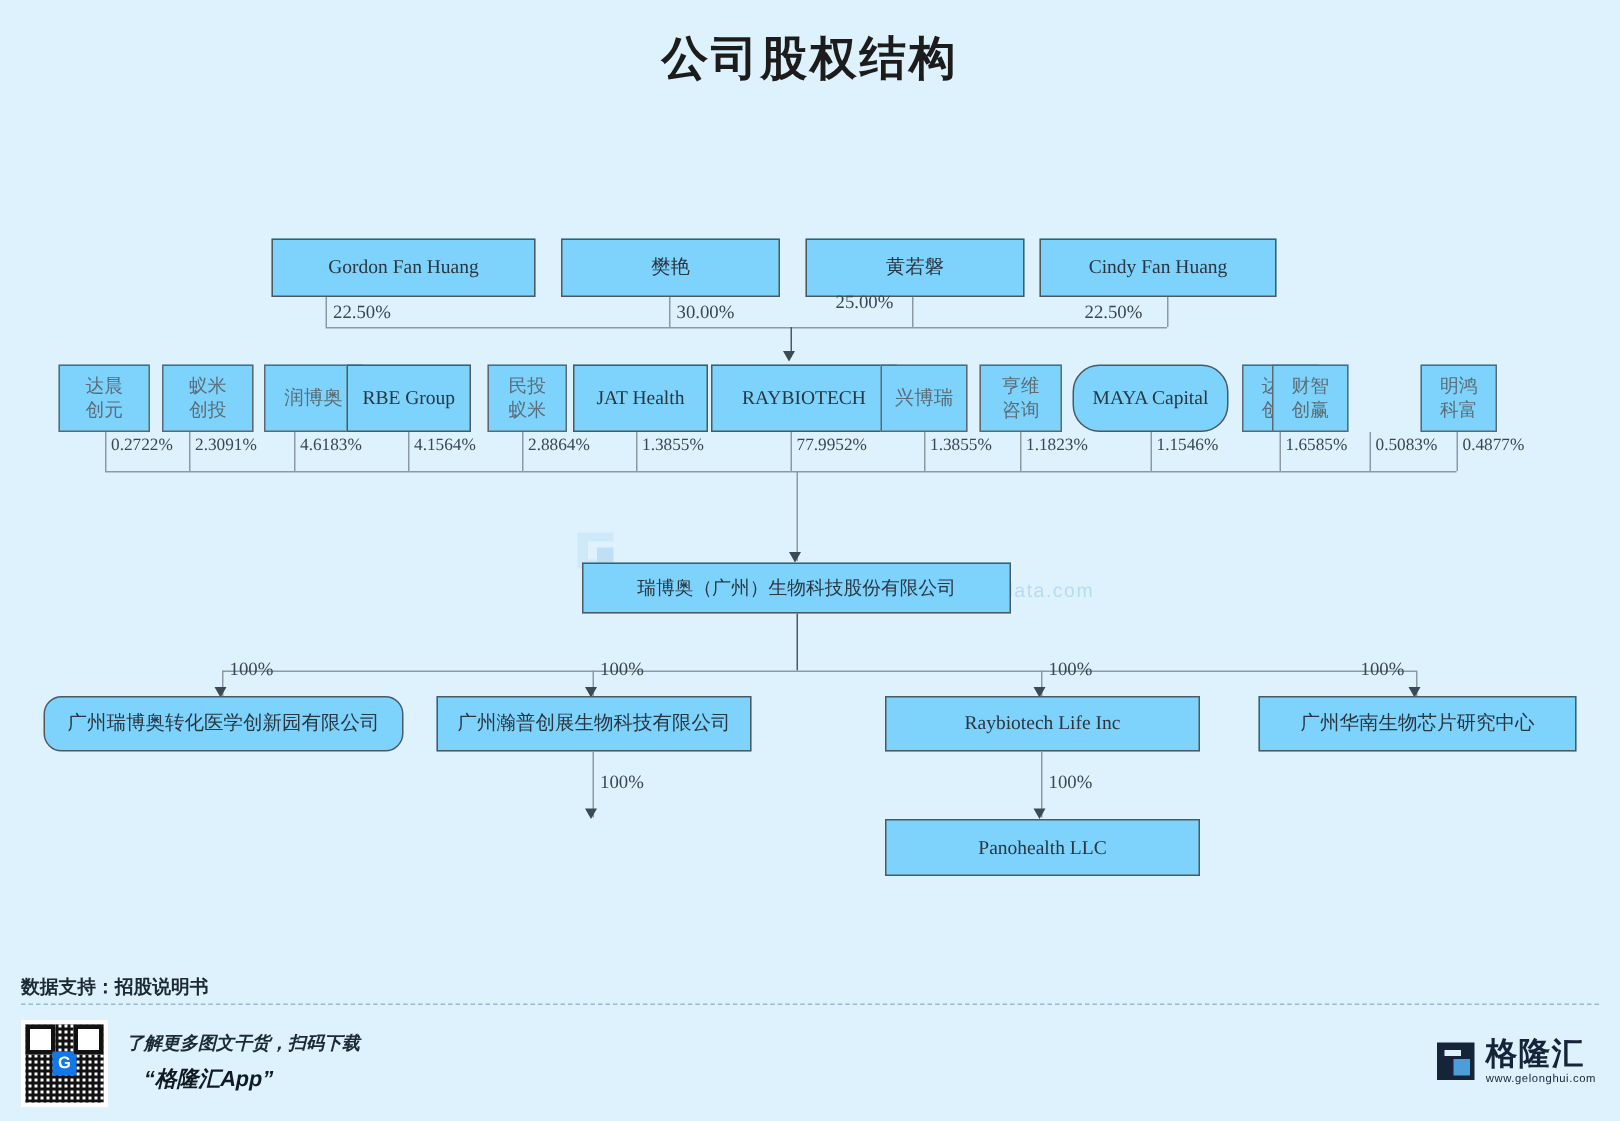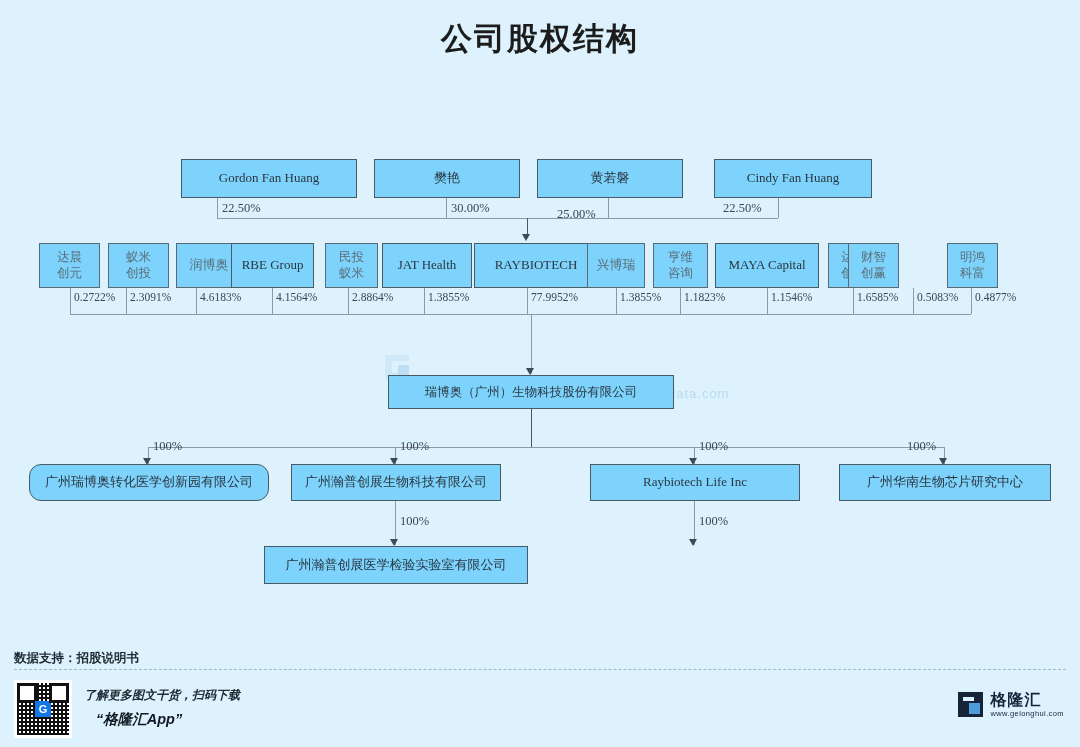--- a/index.html
+++ b/index.html
@@ -152,21 +152,21 @@
     content: ""; position: absolute; right: 3px; bottom: 3px;
     width: 11px; height: 11px; background: #4d9ddb;
   }
   #brand .bmark::before {
     content: ""; position: absolute; left: 5px; top: 5px;
     width: 11px; height: 4px; background: #ddf2fc;
   }
   #brand .btext { line-height: 1; }
   #brand .bname {
     font-family: "Liberation Sans", "DejaVu Sans", sans-serif;
-    font-size: 16px; font-weight: 700; color: #16243a; letter-spacing: 1px;
+    font-size: 21px; font-weight: 700; color: #16243a; letter-spacing: 1px;
   }
   #brand .burl {
     font-family: "Liberation Sans", "DejaVu Sans", sans-serif;
     font-size: 7.5px; color: #16243a; letter-spacing: .4px; margin-top: 2px;
   }
 </style>
 </head>
 <body>
 
 <div id="page">
@@ -182,34 +182,34 @@
 
   <div class="node dark" style="left:181px; top:159px; width:176px; height:39px;">
     <span>Gordon  Fan Huang</span>
   </div>
   <div class="node dark" style="left:374px; top:159px; width:146px; height:39px;">
     <span>樊艳</span>
   </div>
   <div class="node dark" style="left:537px; top:159px; width:146px; height:39px;">
     <span>黄若磐</span>
   </div>
-  <div class="node dark" style="left:714px; top:159px; width:158px; height:39px;">
+  <div class="node dark" style="left:693px; top:159px; width:158px; height:39px;">
     <span>Cindy Fan  Huang</span>
   </div>
 
   <div class="vline" style="left:217px; top:198px; height:20px;"></div>
   <div class="vline" style="left:446px; top:198px; height:20px;"></div>
   <div class="vline" style="left:608px; top:198px; height:20px;"></div>
   <div class="vline" style="left:778px; top:198px; height:20px;"></div>
 
   <div class="hline" style="left:217px; top:218px; width:561px;"></div>
 
   <div class="pct" style="left:222px; top:201px;">22.50%</div>
   <div class="pct" style="left:451px; top:201px;">30.00%</div>
-  <div class="pct" style="left:557px; top:207px;">25.00%</div>
+  <div class="pct" style="left:557px; top:194px;">25.00%</div>
   <div class="pct" style="left:723px; top:201px;">22.50%</div>
 
   <div class="vline strong" style="left:527px; top:218px; height:20px;"></div>
   <div class="arrow" style="left:522px; top:234px;"></div>
 
   <div class="node twoline" style="left:39px; top:243px; width:61px; height:45px;">
     <span class="ln">达晨</span>
     <span class="ln">创元</span>
   </div>
   <div class="node twoline" style="left:108px; top:243px; width:61px; height:45px;">
@@ -232,21 +232,21 @@
   <div class="node dark" style="left:474px; top:243px; width:124px; height:45px;">
     <span>RAYBIOTECH</span>
   </div>
   <div class="node" style="left:587px; top:243px; width:58px; height:45px;">
     <span>兴博瑞</span>
   </div>
   <div class="node twoline" style="left:653px; top:243px; width:55px; height:45px;font-family:Liberation Serif, serif;">
     <span class="ln">亨维</span>
     <span class="ln">咨询</span>
   </div>
-  <div class="node dark" style="left:715px; top:243px; width:104px; height:45px;">
+  <div class="node dark" style="left:715px; top:243px; width:104px; height:45px;border-radius:18px;">
     <span>MAYA Capital</span>
   </div>
   <div class="node twoline" style="left:828px; top:243px; width:51px; height:45px;">
     <span class="ln">达晨</span>
     <span class="ln">创通</span>
   </div>
   <div class="node twoline" style="left:848px; top:243px; width:51px; height:45px;">
     <span class="ln">财智</span>
     <span class="ln">创赢</span>
   </div>
@@ -323,22 +323,22 @@
   </div>
 
   <div class="vline" style="left:395px; top:501px; height:44px;"></div>
   <div class="arrow" style="left:390px; top:539px;"></div>
   <div class="pct" style="left:400px; top:514px;">100%</div>
 
   <div class="vline" style="left:694px; top:501px; height:44px;"></div>
   <div class="arrow" style="left:689px; top:539px;"></div>
   <div class="pct" style="left:699px; top:514px;">100%</div>
 
-  <div class="node dark" style="left:264px; top:546px; width:264px; height:38px;">
-    <span>广州瀚普创展医学检验实验室有限公司</span>
+  <div class="node dark" style="left:590px; top:546px; width:210px; height:38px;">
+    <span>Panohealth LLC</span>
   </div>
 
   <div id="footer-source">数据支持：招股说明书</div>
   <div id="footer-divider"></div>
 
   <div id="qr">
     <div class="qrgrid">
         <div class="qrcenter">G</div>
       </div>
   </div>

